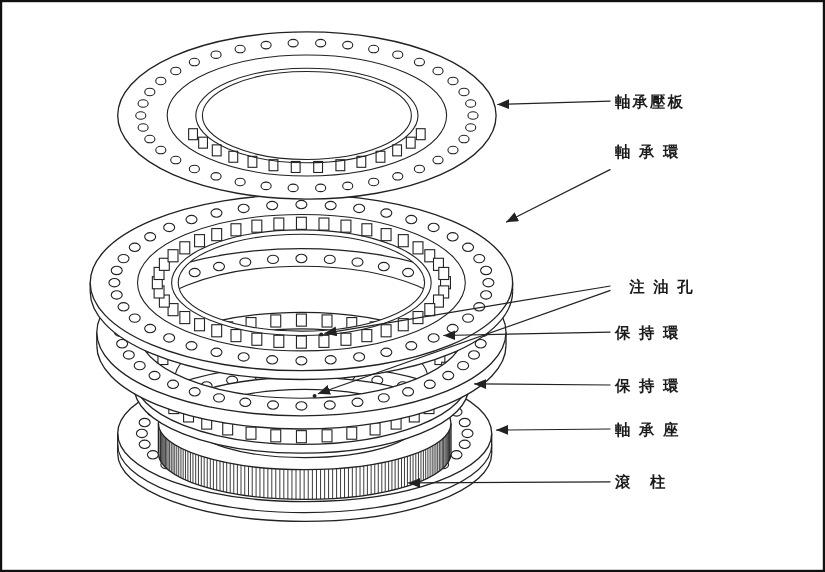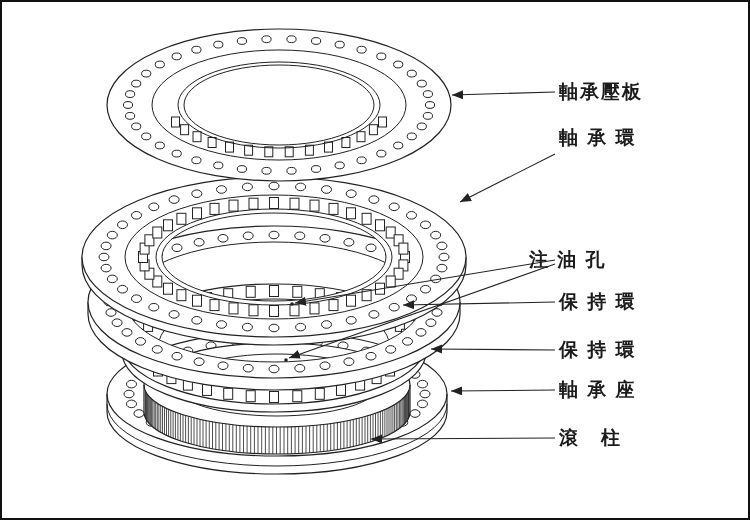--- a/index.html
+++ b/index.html
@@ -3,21 +3,21 @@
 <meta charset="utf-8">
 <style>
   html,body{margin:0;padding:0;background:#ffffff;}
   #frame{
     position:relative;width:750px;height:520px;box-sizing:border-box;
     border:2px solid #111;background:#fff;overflow:hidden;
     font-family:"Liberation Sans",sans-serif;
   }
   #diagram-svg{position:absolute;left:0;top:0;}
   .part-label{
-    position:absolute;font-size:19px;font-weight:700;color:#1b1b1b;
+    position:absolute;font-size:14px;font-weight:700;color:#1b1b1b;
     letter-spacing:2px;white-space:pre;line-height:20px;
   }
 </style>
 </head>
 <body>
 
 <div id="frame">
   <svg id="diagram-svg" width="750" height="520" viewBox="0 0 750 520">
       <g>
         <path d="M 105 392 a 170 62 0 1 0 340 0 a 170 62 0 1 0 -340 0 Z " fill="#fff" stroke="none"></path>
@@ -328,18 +328,18 @@
         <line x1="553" y1="262" x2="287" y2="356" stroke="#222222" stroke-width="1.1" marker-end="url(#arw)"></line>
         <line x1="553" y1="300" x2="401" y2="303" stroke="#222222" stroke-width="1.1" marker-end="url(#arw)"></line>
         <line x1="553" y1="348" x2="429" y2="347" stroke="#222222" stroke-width="1.1" marker-end="url(#arw)"></line>
         <line x1="553" y1="388" x2="449" y2="389" stroke="#222222" stroke-width="1.1" marker-end="url(#arw)"></line>
         <line x1="553" y1="436" x2="369" y2="437" stroke="#222222" stroke-width="1.1" marker-end="url(#arw)"></line>
       </g>
     </svg>
 
   <div class="part-label" style="left:557px;top:80px">軸承壓板</div>
   <div class="part-label" style="left:557px;top:126px">軸 承 環</div>
-  <div class="part-label" style="left:527px;top:248px">注 油 孔</div>
+  <div class="part-label" style="left:570px;top:248px">注 油 孔</div>
   <div class="part-label" style="left:557px;top:290px">保 持 環</div>
   <div class="part-label" style="left:557px;top:338px">保 持 環</div>
   <div class="part-label" style="left:557px;top:378px">軸 承 座</div>
   <div class="part-label" style="left:557px;top:426px">滾　柱</div>
 </div>
 
 </body></html>

